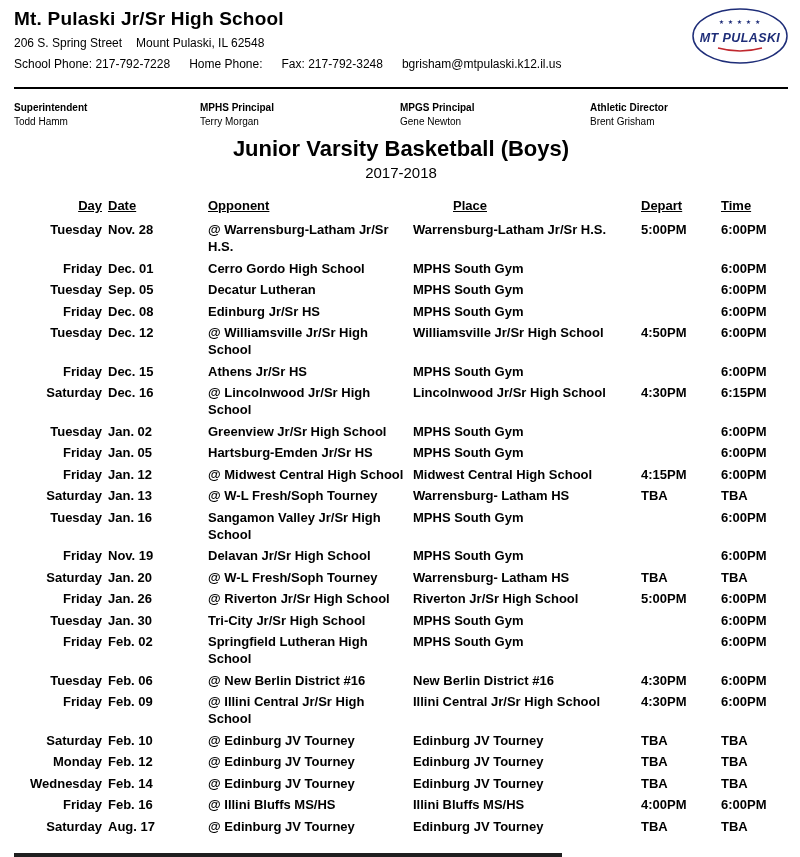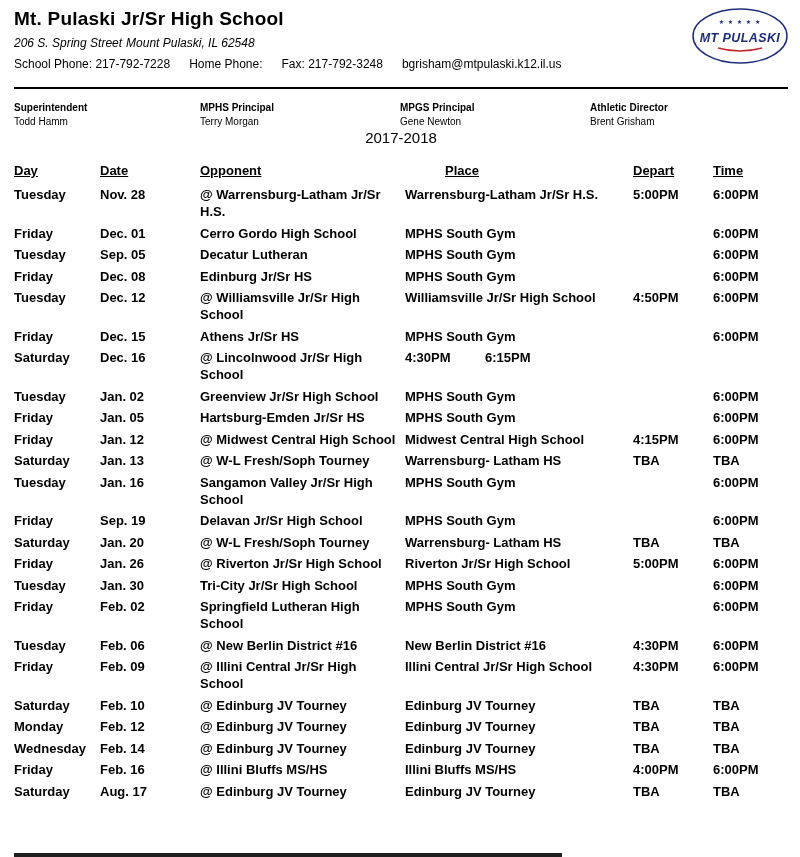--- a/index.html
+++ b/index.html
@@ -8,21 +8,21 @@
     font-family:"Liberation Sans", sans-serif;
     background:#ffffff;
     color:#000000;
     position:relative;
     overflow:hidden;
   }
   .page { padding:8px 12px 0 14px; position:relative; }
 
   
   .school-name { font-size:19px; font-weight:bold; letter-spacing:0.2px; }
-  .address { font-size:12px; margin-top:6px; display:flex; gap:4px;font-style:italic; }
+  .address { font-size:12px; margin-top:6px; display:flex; gap:14px; }
   .contact { font-size:12px; margin-top:7px; display:flex; gap:19px; }
   .divider { border-top:2px solid #000; margin-top:16px; }
 
   .logo { position:absolute; top:6px; right:10px; width:100px; height:60px; }
   .logo-stars { font-size:6px; fill:#1e2d78; letter-spacing:1px; }
   .logo-title { font-size:12.5px; font-weight:bold; font-style:italic; fill:#1e2d78;
                 font-family:"Liberation Sans", sans-serif; letter-spacing:0.4px; }
 
   
   .staff { display:flex; margin-top:13px; font-size:10px; }
@@ -32,21 +32,21 @@
   .staff-name { margin-top:3px; }
 
   
   .doc-title { text-align:center; font-size:22px; font-weight:bold; margin-top:9px; }
   .season { text-align:center; font-size:15px; margin-top:2px; }
 
   
   .table { margin-top:16px; font-size:13px; font-weight:bold; }
   .t-row { display:flex; margin-bottom:4.5px; }
   .cell { line-height:17px; padding-right:6px; }
-  .col-day      { width:86px; }
+  .col-day      { width:94px;text-align:right; }
   .col-date     { width:100px; }
   .col-opponent { width:205px; padding-right:7px; }
   .col-place    { width:228px; }
   .col-depart   { width:80px; }
   .col-time     { width:60px; padding-right:0; }
   .t-header { margin-bottom:7px; }
   .t-header .cell { text-decoration:underline; }
   .t-header .col-place { padding-left:40px; }
 
   
@@ -92,20 +92,21 @@
     <div class="staff-col3">
       <div class="staff-title">MPGS Principal</div>
       <div class="staff-name">Gene Newton</div>
     </div>
     <div class="staff-col4">
       <div class="staff-title">Athletic Director</div>
       <div class="staff-name">Brent Grisham</div>
     </div>
   </div>
 
+  <div class="doc-title">Junior Varsity Basketball (Boys)</div>
   <div class="season">2017-2018</div>
 
   <div class="table">
     <div class="t-row t-header">
       <div class="cell col-day">Day</div>
       <div class="cell col-date">Date</div>
       <div class="cell col-opponent">Opponent</div>
       <div class="cell col-place">Place</div>
       <div class="cell col-depart">Depart</div>
       <div class="cell col-time">Time</div>
@@ -156,20 +157,21 @@
           <div class="cell col-date">Dec. 15</div>
           <div class="cell col-opponent">Athens Jr/Sr HS</div>
           <div class="cell col-place">MPHS South Gym</div>
           <div class="cell col-depart"></div>
           <div class="cell col-time">6:00PM</div>
         </div>
         <div class="t-row">
           <div class="cell col-day">Saturday</div>
           <div class="cell col-date">Dec. 16</div>
           <div class="cell col-opponent">@ Lincolnwood Jr/Sr High School</div>
+          <div class="cell col-place">Lincolnwood Jr/Sr High School</div>
           <div class="cell col-depart">4:30PM</div>
           <div class="cell col-time">6:15PM</div>
         </div>
         <div class="t-row">
           <div class="cell col-day">Tuesday</div>
           <div class="cell col-date">Jan. 02</div>
           <div class="cell col-opponent">Greenview Jr/Sr High School</div>
           <div class="cell col-place">MPHS South Gym</div>
           <div class="cell col-depart"></div>
           <div class="cell col-time">6:00PM</div>
@@ -201,21 +203,21 @@
         <div class="t-row">
           <div class="cell col-day">Tuesday</div>
           <div class="cell col-date">Jan. 16</div>
           <div class="cell col-opponent">Sangamon Valley Jr/Sr High School</div>
           <div class="cell col-place">MPHS South Gym</div>
           <div class="cell col-depart"></div>
           <div class="cell col-time">6:00PM</div>
         </div>
         <div class="t-row">
           <div class="cell col-day">Friday</div>
-          <div class="cell col-date">Sep. 19</div>
+          <div class="cell col-date">Nov. 19</div>
           <div class="cell col-opponent">Delavan Jr/Sr High School</div>
           <div class="cell col-place">MPHS South Gym</div>
           <div class="cell col-depart"></div>
           <div class="cell col-time">6:00PM</div>
         </div>
         <div class="t-row">
           <div class="cell col-day">Saturday</div>
           <div class="cell col-date">Jan. 20</div>
           <div class="cell col-opponent">@ W-L Fresh/Soph Tourney</div>
           <div class="cell col-place">Warrensburg- Latham HS</div>

